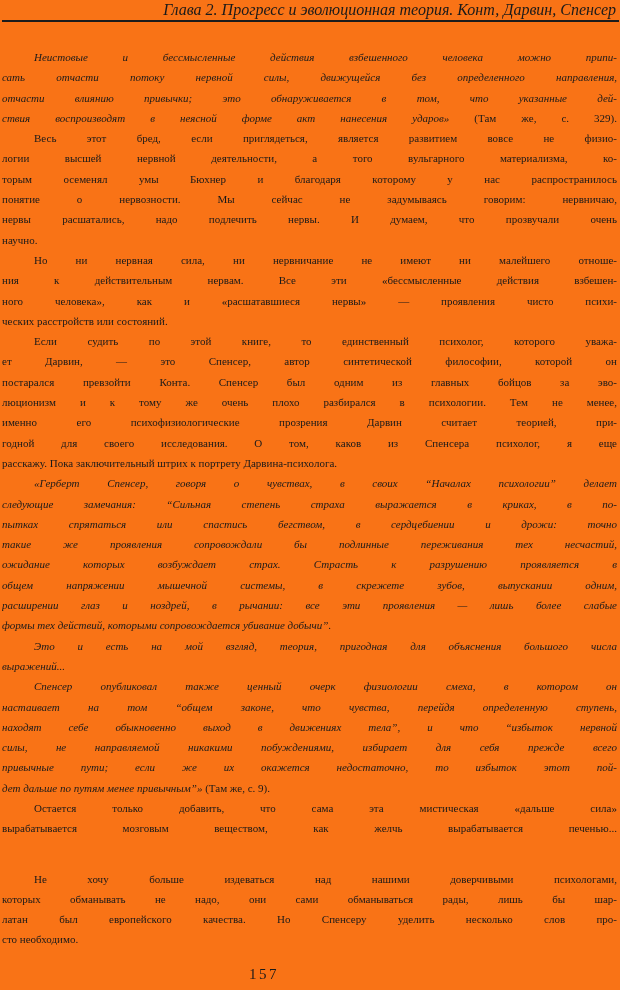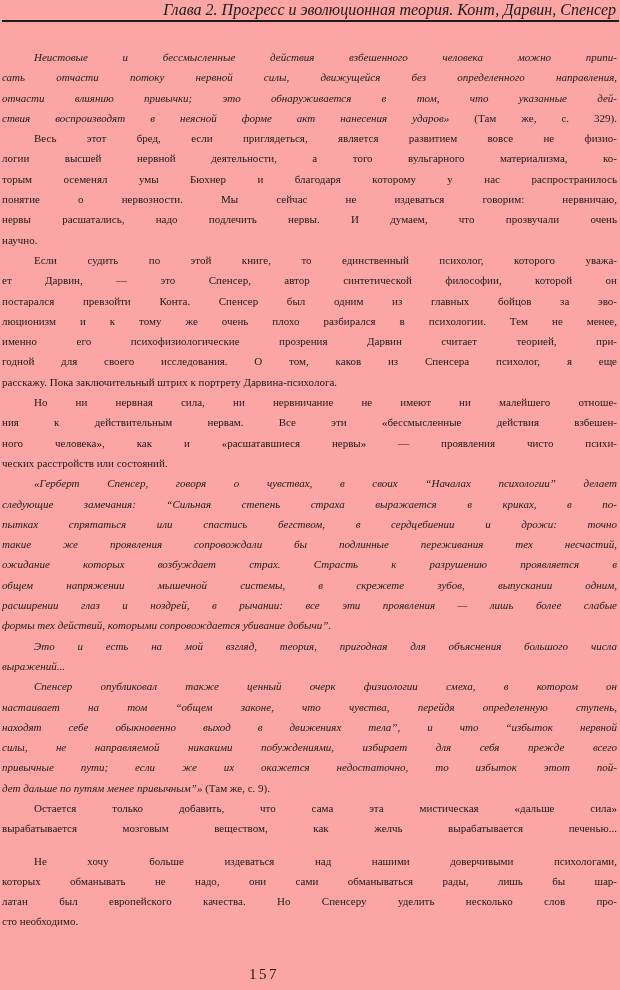--- a/index.html
+++ b/index.html
@@ -1,36 +1,36 @@
 <!DOCTYPE html>
 <html><head>
 <meta charset="utf-8">
 <style>
   html,body { margin:0; padding:0; background:#ffffff; }
   .page {
-    position:relative; width:620px; height:990px; background:#fca5a5;
+    position:relative; width:620px; height:990px; background:#f97316;
     font-family:"Liberation Serif","DejaVu Serif",serif; color:#1a1a1a;
     overflow:hidden;
   }
   .header {
     position:absolute; top:1px; left:2px; right:4px;
     text-align:right; font-style:italic; font-size:16px; line-height:18px;
     white-space:nowrap; overflow:hidden;
   }
   .rule { position:absolute; top:20px; left:2px; right:1px; height:2px; background:#1c1c1c; }
   .text { position:absolute; top:47px; left:2px; width:615px; }
   .line {
     height:20.3px; line-height:20.3px; font-size:11px;
     text-align:justify; text-align-last:justify; overflow:hidden;
   }
   .line.ll { text-align-last:left; }      
   .line.fi { text-indent:32px; }          
   .para.it .line { font-style:italic; }   
   .rm { font-style:normal; }              
-  .para.spaced { margin-top:12px; }     
+  .para.spaced { margin-top:30px; }     
   .folio {
     position:absolute; top:966px; left:0; width:528px;
     text-align:center; font-size:15px; letter-spacing:2.5px;
   }
 </style>
 </head>
 <body>
 
 <div class="page">
 
@@ -43,40 +43,40 @@
       <div class="line fi">Неистовые и бессмысленные действия взбешенного человека можно припи-</div>
       <div class="line">сать отчасти потоку нервной силы, движущейся без определенного направления,</div>
       <div class="line">отчасти влиянию привычки; это обнаруживается в том, что указанные дей-</div>
       <div class="line"><span>ствия воспроизводят в неясной форме акт нанесения ударов» </span><span class="rm">(Там же, с. 329).</span></div>
     </div>
 
     <div class="para">
       <div class="line fi">Весь этот бред, если приглядеться, является развитием вовсе не физио-</div>
       <div class="line">логии высшей нервной деятельности, а того вульгарного материализма, ко-</div>
       <div class="line">торым осеменял умы Бюхнер и благодаря которому у нас распространилось</div>
-      <div class="line">понятие о нервозности. Мы сейчас не издеваться говорим: нервничаю,</div>
+      <div class="line">понятие о нервозности. Мы сейчас не задумываясь говорим: нервничаю,</div>
       <div class="line">нервы расшатались, надо подлечить нервы. И думаем, что прозвучали очень</div>
       <div class="line ll">научно.</div>
+    </div>
+
+    <div class="para">
+      <div class="line fi">Но ни нервная сила, ни нервничание не имеют ни малейшего отноше-</div>
+      <div class="line">ния к действительным нервам. Все эти «бессмысленные действия взбешен-</div>
+      <div class="line">ного человека», как и «расшатавшиеся нервы» — проявления чисто психи-</div>
+      <div class="line ll">ческих расстройств или состояний.</div>
     </div>
 
     <div class="para">
       <div class="line fi">Если судить по этой книге, то единственный психолог, которого уважа-</div>
       <div class="line">ет Дарвин, — это Спенсер, автор синтетической философии, которой он</div>
       <div class="line">постарался превзойти Конта. Спенсер был одним из главных бойцов за эво-</div>
       <div class="line">люционизм и к тому же очень плохо разбирался в психологии. Тем не менее,</div>
       <div class="line">именно его психофизиологические прозрения Дарвин считает теорией, при-</div>
       <div class="line">годной для своего исследования. О том, каков из Спенсера психолог, я еще</div>
       <div class="line ll">расскажу. Пока заключительный штрих к портрету Дарвина-психолога.</div>
-    </div>
-
-    <div class="para">
-      <div class="line fi">Но ни нервная сила, ни нервничание не имеют ни малейшего отноше-</div>
-      <div class="line">ния к действительным нервам. Все эти «бессмысленные действия взбешен-</div>
-      <div class="line">ного человека», как и «расшатавшиеся нервы» — проявления чисто психи-</div>
-      <div class="line ll">ческих расстройств или состояний.</div>
     </div>
 
     <div class="para it">
       <div class="line fi">«Герберт Спенсер, говоря о чувствах, в своих “Началах психологии” делает</div>
       <div class="line">следующие замечания: “Сильная степень страха выражается в криках, в по-</div>
       <div class="line">пытках спрятаться или спастись бегством, в сердцебиении и дрожи: точно</div>
       <div class="line">такие же проявления сопровождали бы подлинные переживания тех несчастий,</div>
       <div class="line">ожидание которых возбуждает страх. Страсть к разрушению проявляется в</div>
       <div class="line">общем напряжении мышечной системы, в скрежете зубов, выпускании одним,</div>
       <div class="line">расширении глаз и ноздрей, в рычании: все эти проявления — лишь более слабые</div>

